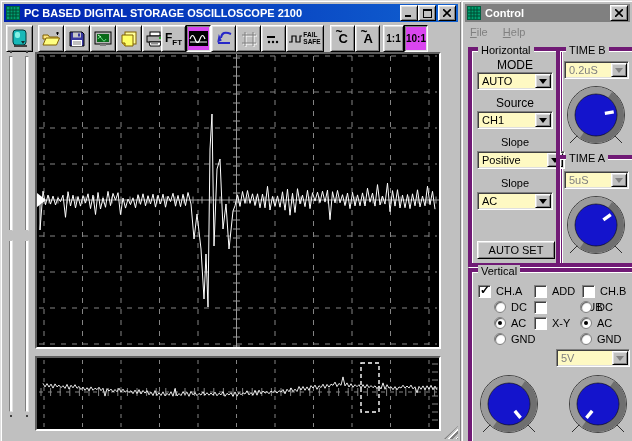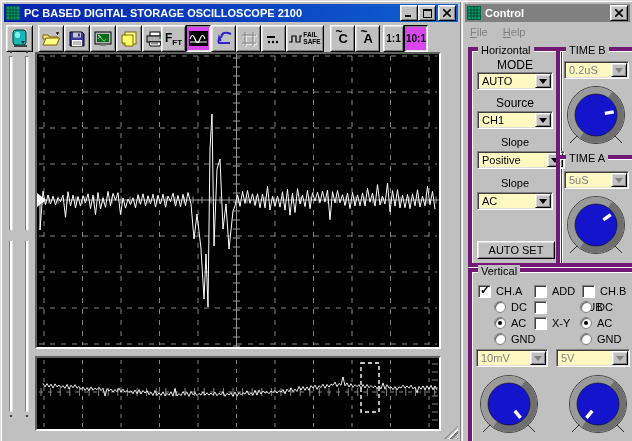--- a/index.html
+++ b/index.html
@@ -526,26 +526,20 @@
       <span class="check" style="left:62px;top:45px;"></span>
       <span class="ctl-label" style="left:80px;top:45px;">X-Y</span>
       <span class="radio on" style="left:108px;top:45px;"></span>
       <span class="ctl-label" style="left:125px;top:45px;">AC</span>
 
       <span class="radio" style="left:22px;top:61px;"></span>
       <span class="ctl-label" style="left:39px;top:61px;">GND</span>
       <span class="radio" style="left:108px;top:61px;"></span>
       <span class="ctl-label" style="left:125px;top:61px;">GND</span>
 
-      <div class="dd sunken disabled" style="left:4px;top:77px;width:72px;">
-        <span class="txt">10mV</span>
-        <span class="arrowbtn btn3d">
-            <span class="tri"></span>
-          </span>
-      </div>
       <div class="dd sunken disabled" style="left:84px;top:77px;width:74px;">
         <span class="txt">5V</span>
         <span class="arrowbtn btn3d">
             <span class="tri"></span>
           </span>
       </div>
 
       <div class="knob" style="left:4px;top:100px;">
           <svg width="66" height="66" viewBox="0 0 66 66">
       <line x1="7" y1="60" x2="16" y2="51" stroke="#303030"></line>

